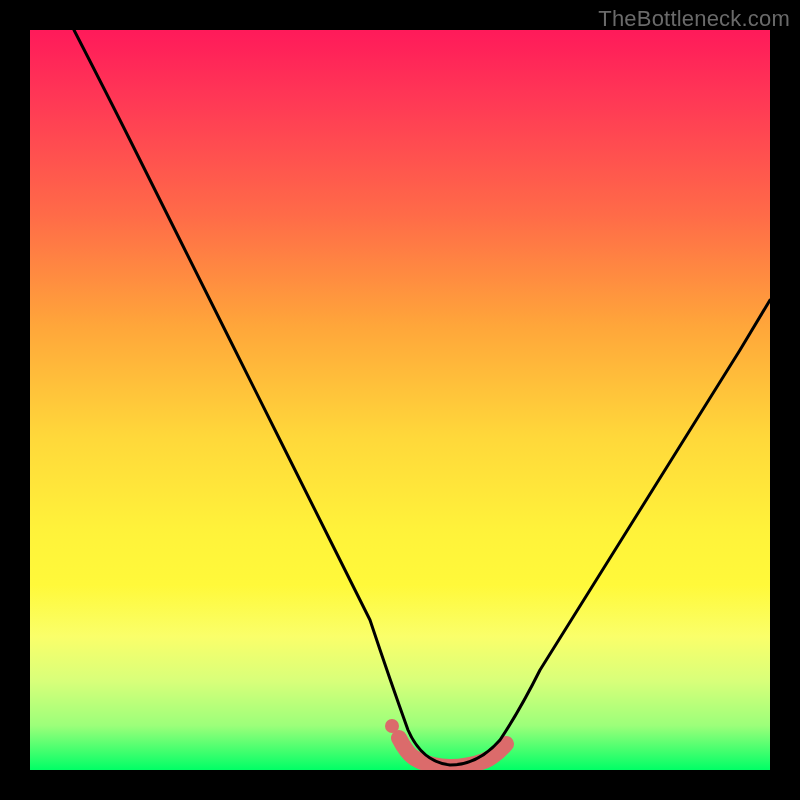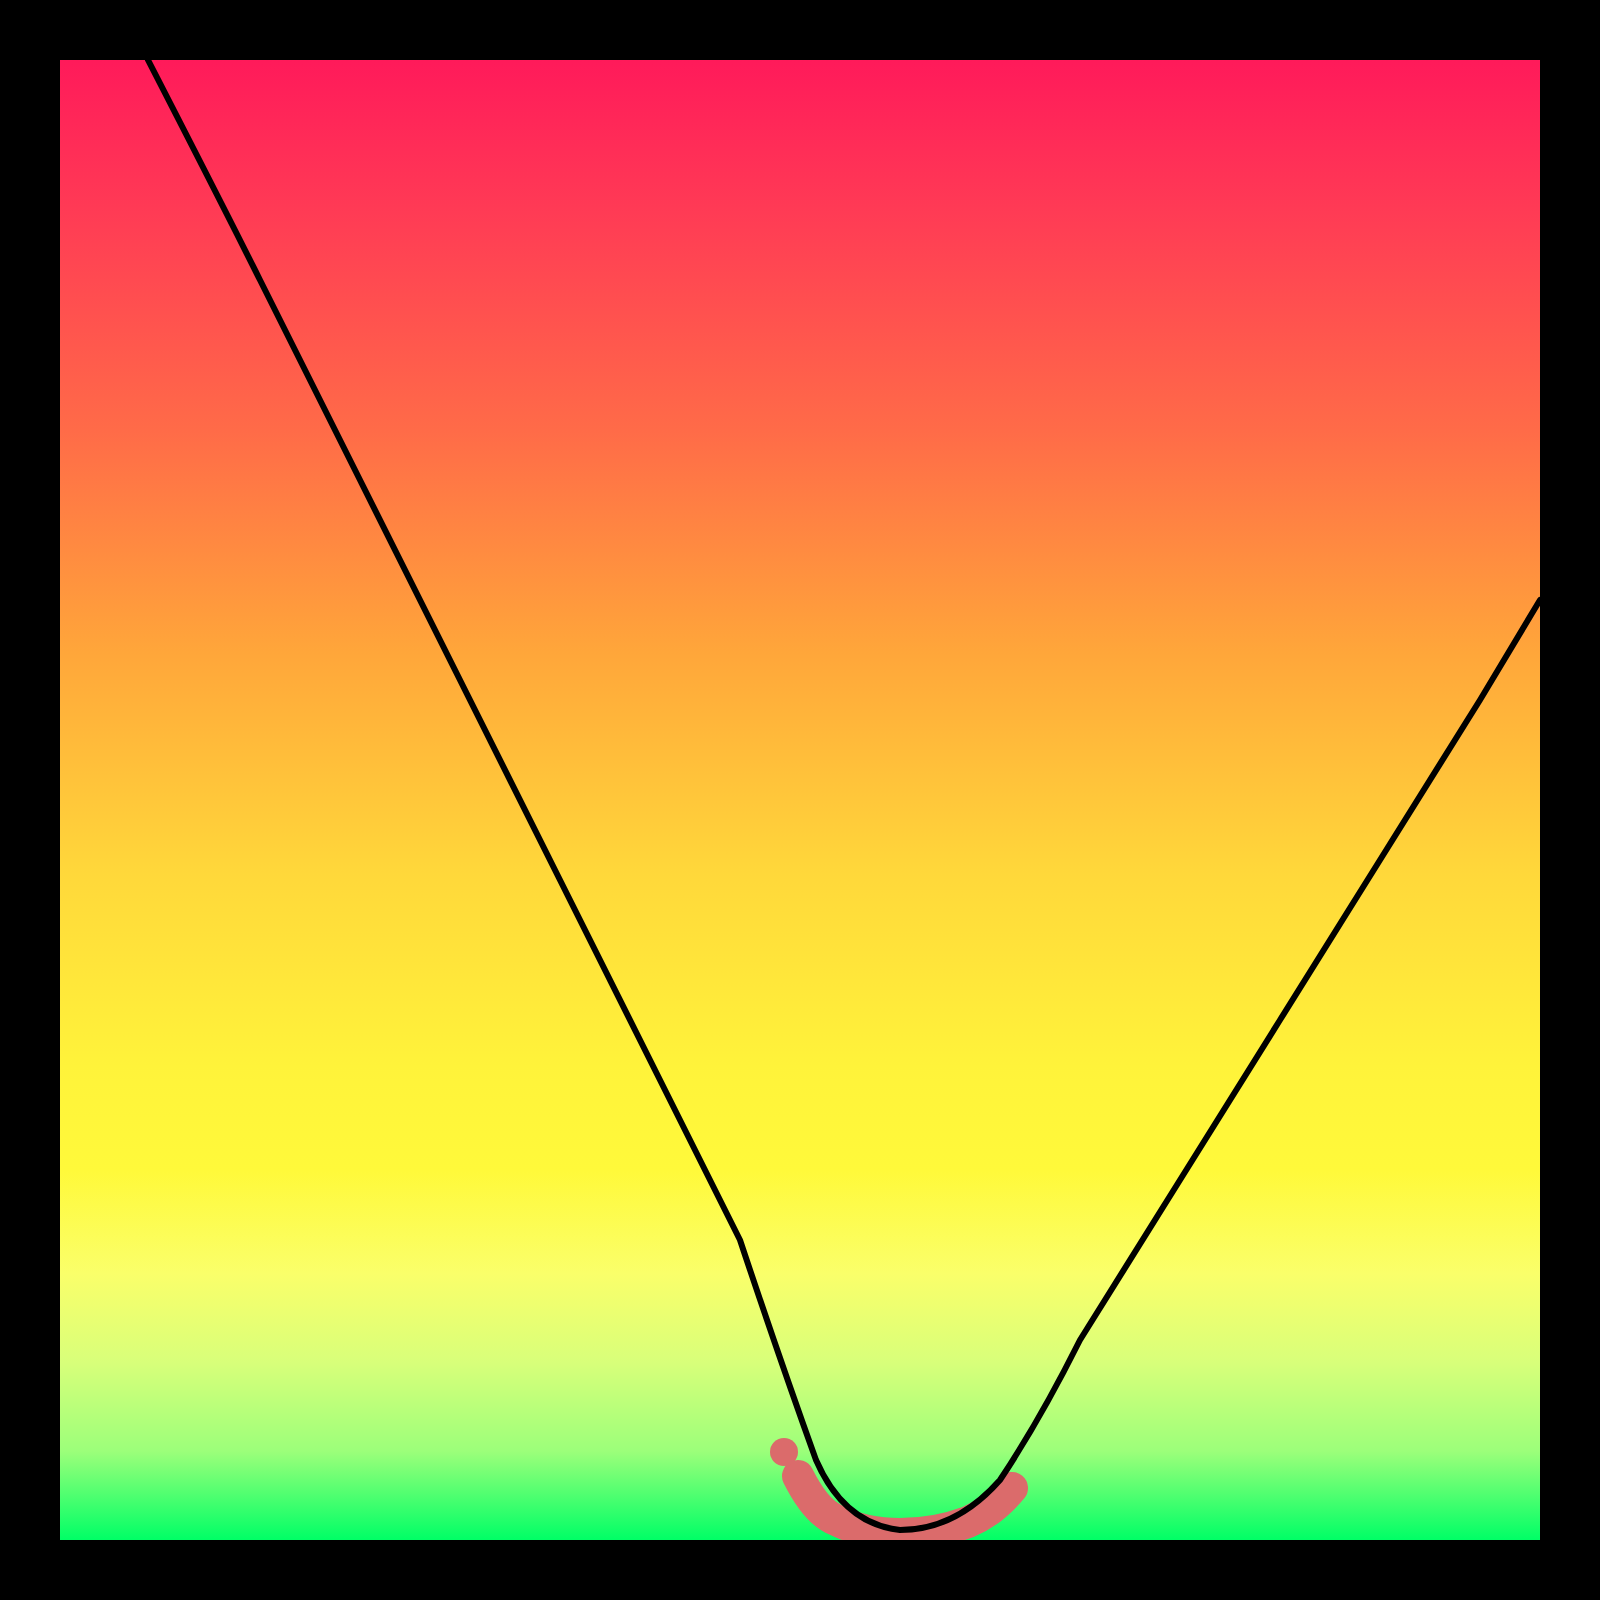--- a/index.html
+++ b/index.html
@@ -51,20 +51,21 @@
     font-weight: 500;
     letter-spacing: 0.2px;
     user-select: none;
   }
 </style>
 </head>
 <body>
 
 <div class="frame">
 
+  <div class="attribution">TheBottleneck.com</div>
 
   <div class="plot">
     <svg class="curve" viewBox="0 0 740 740" preserveAspectRatio="none">
 
       <path d="M 369 708
                Q 378 726 388 730
                Q 402 737 420 737
                Q 438 737 454 731
                Q 466 726 476 714" fill="none" stroke="#db6b6b" stroke-width="16" stroke-linecap="round" stroke-linejoin="round"></path>
 

